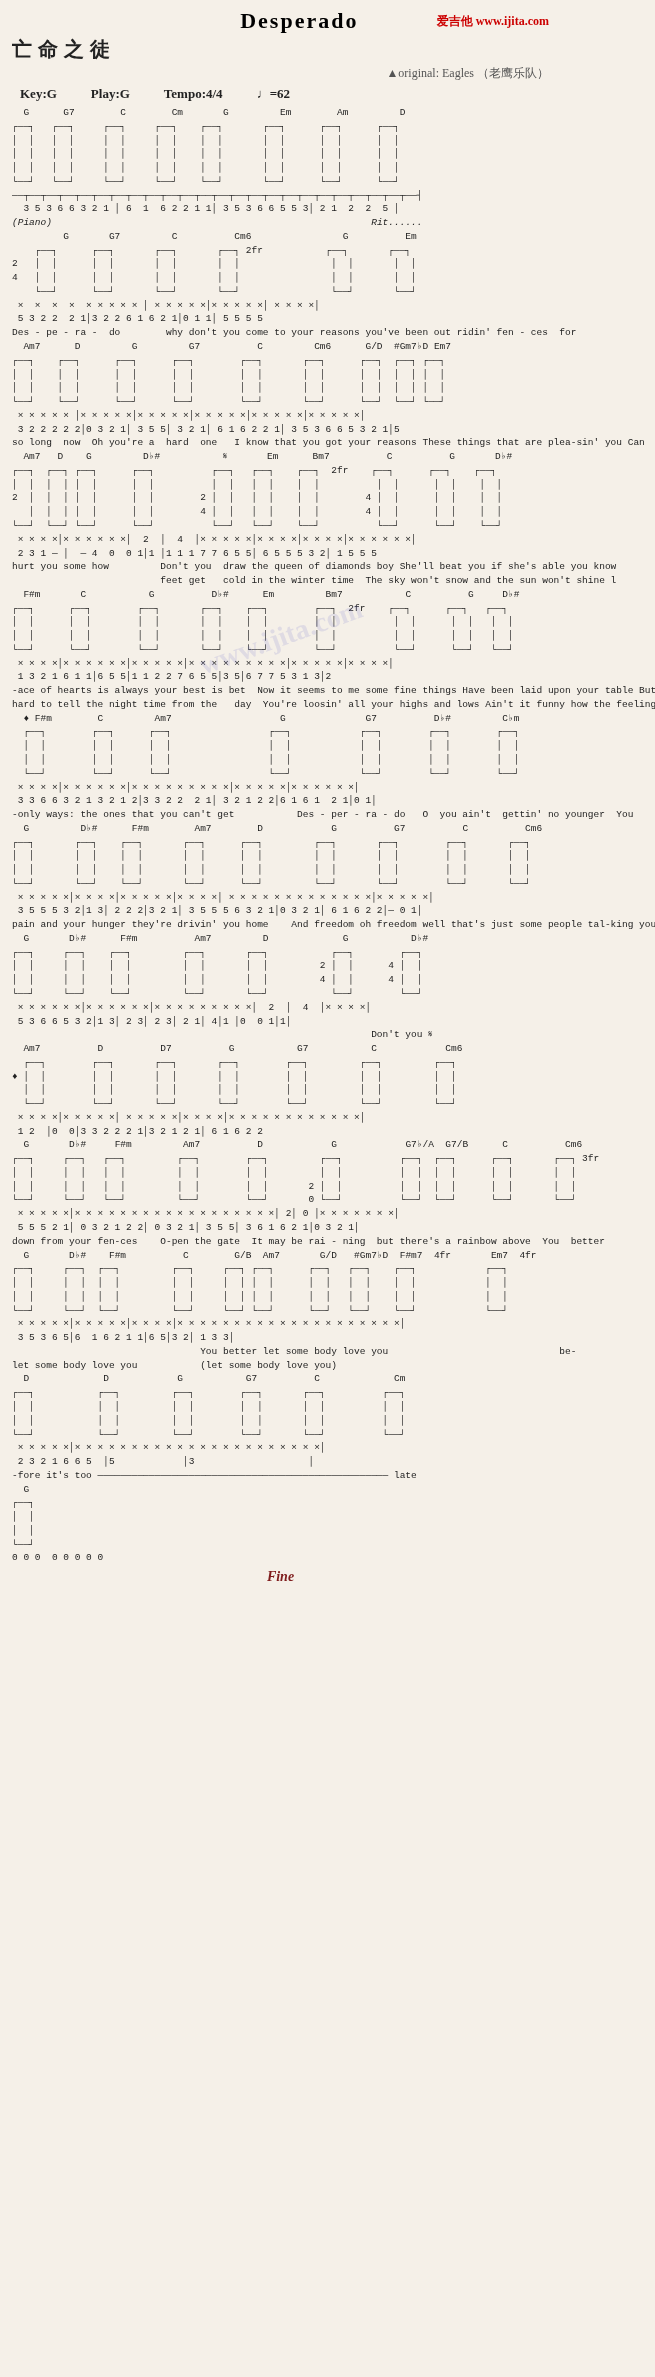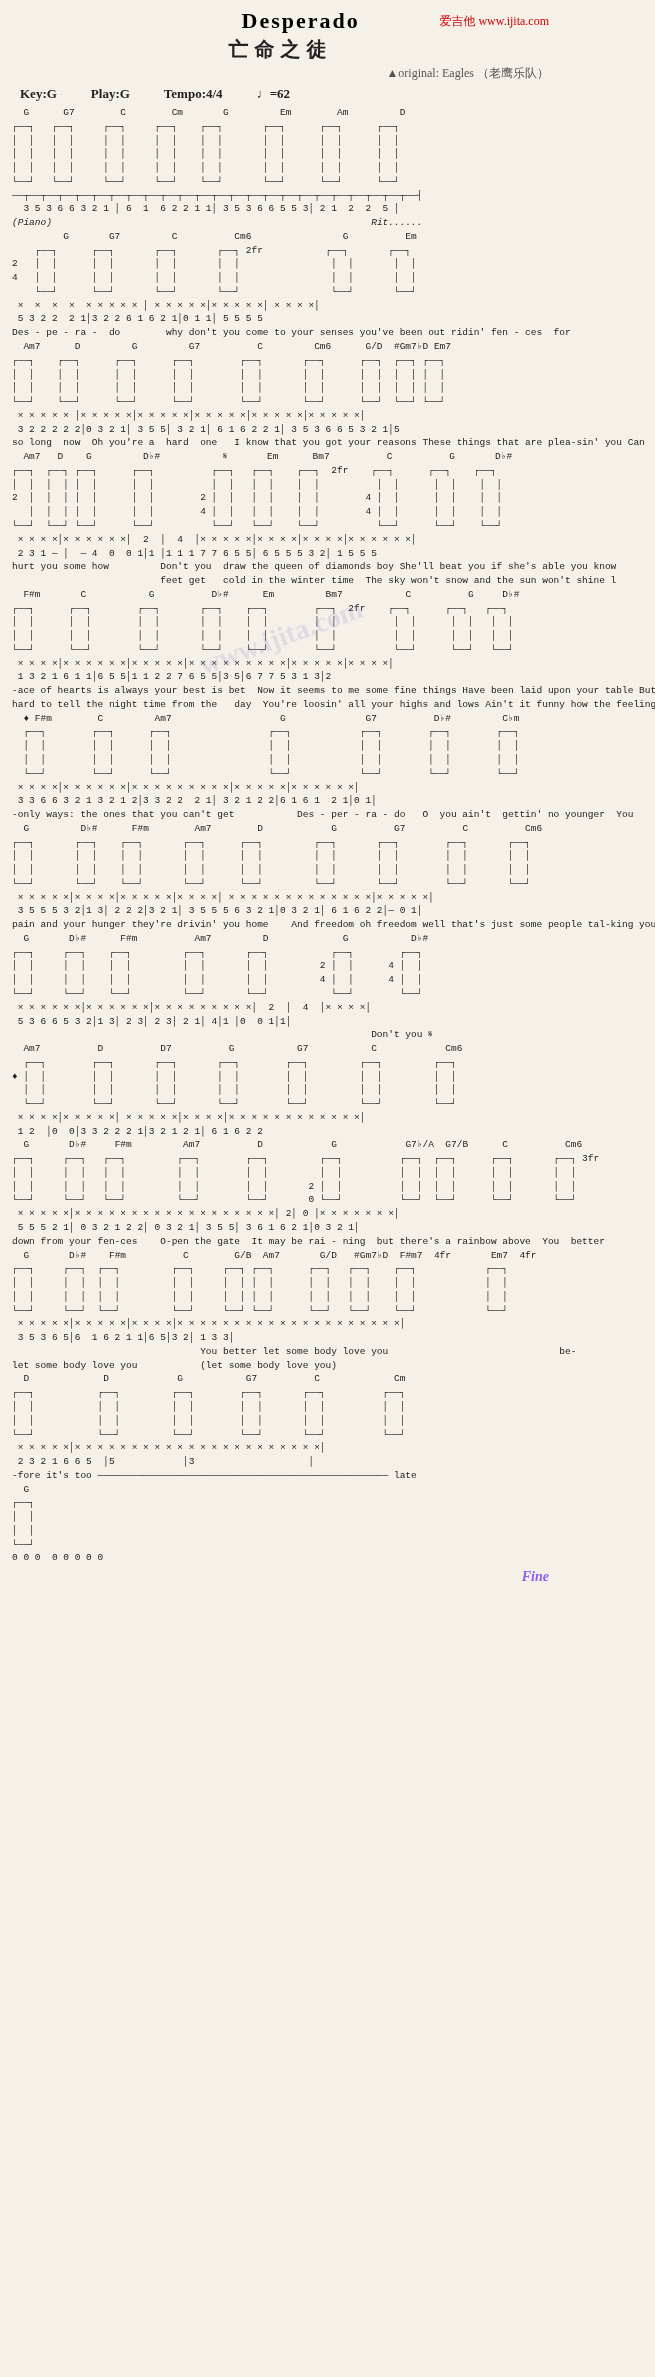--- a/index.html
+++ b/index.html
@@ -17,21 +17,20 @@
       padding: 8px 12px;
       position: relative;
     }
     .header-top {
       display: flex;
       justify-content: space-between;
       align-items: center;
       margin-bottom: 2px;
     }
     .subtitle-cn {
-      text-align: center;
       font-size: 20px;
       font-weight: bold;
       color: #222;
       letter-spacing: 6px;
     }
     .original-line {
       text-align: right;
       font-size: 12px;
       color: #555;
       margin: 2px 0 4px 0;
@@ -63,37 +62,37 @@
     }
     pre.score-text {
       font-family: 'Courier New', monospace;
       font-size: 9.5px;
       white-space: pre;
       line-height: 1.45;
       color: #222;
       margin: 0;
     }
     .fine-label {
-      text-align: right;
+      text-align: center;
       font-size: 14px;
       font-weight: bold;
       font-style: italic;
       margin-top: 4px;
-      color: #8b5cf6;
+      color: #7f1d1d;
     }
   </style>
 </head>
 <body>
 
 <div class="page">
 
   <div class="header-top">
     <span style="width:150px"></span>
     <span style="font-size:22px;font-weight:bold;letter-spacing:2px;">Desperado</span>
-    <span style="font-size:12px;color:#cc0000;font-weight:normal;">爱吉他 www.ijita.com</span>
+    <span style="font-size:12px;color:#cc0000;font-weight:bold;">爱吉他 www.ijita.com</span>
   </div>
 
   <div class="subtitle-cn">亡命之徒</div>
   <div class="original-line">▲original: Eagles  （老鹰乐队）</div>
 
   <div class="key-line">
     <span>Key:<strong>G</strong></span>
     <span>Play:<strong>G</strong></span>
     <span>Tempo:<strong>4/4</strong></span>
     <span>♩=62</span>
@@ -116,21 +115,21 @@
 
 <pre class="score-text">         G       G7         C          Cm6                G          Em
     ┌──┐      ┌──┐       ┌──┐       ┌──┐ 2fr           ┌──┐       ┌──┐
 2   │  │      │  │       │  │       │  │                │  │       │  │
 4   │  │      │  │       │  │       │  │                │  │       │  │
     └──┘      └──┘       └──┘       └──┘                └──┘       └──┘
  ×  ×  ×  ×  × × × × × │ × × × × ×│× × × × ×│ × × × ×│
  5 3 2 2  2 1│3 2 2 6 1 6 2 1│0 1 1│ 5 5 5 5
 </pre>
 
-<pre class="score-text">Des - pe - ra -  do        why don't you come to your senses you've been out ridin' fen - ces  for
+<pre class="score-text">Des - pe - ra -  do        why don't you come to your reasons you've been out ridin' fen - ces  for
 </pre>
 
 <pre class="score-text">  Am7      D         G         G7          C         Cm6      G/D  #Gm7♭D Em7
 ┌──┐    ┌──┐      ┌──┐      ┌──┐        ┌──┐       ┌──┐      ┌──┐  ┌──┐ ┌──┐
 │  │    │  │      │  │      │  │        │  │       │  │      │  │  │  │ │  │
 │  │    │  │      │  │      │  │        │  │       │  │      │  │  │  │ │  │
 └──┘    └──┘      └──┘      └──┘        └──┘       └──┘      └──┘  └──┘ └──┘
  × × × × × │× × × × ×│× × × × ×│× × × × ×│× × × × ×│× × × × ×│
  3 2 2 2 2 2│0 3 2 1│ 3 5 5│ 3 2 1│ 6 1 6 2 2 1│ 3 5 3 6 6 5 3 2 1│5
 </pre>

